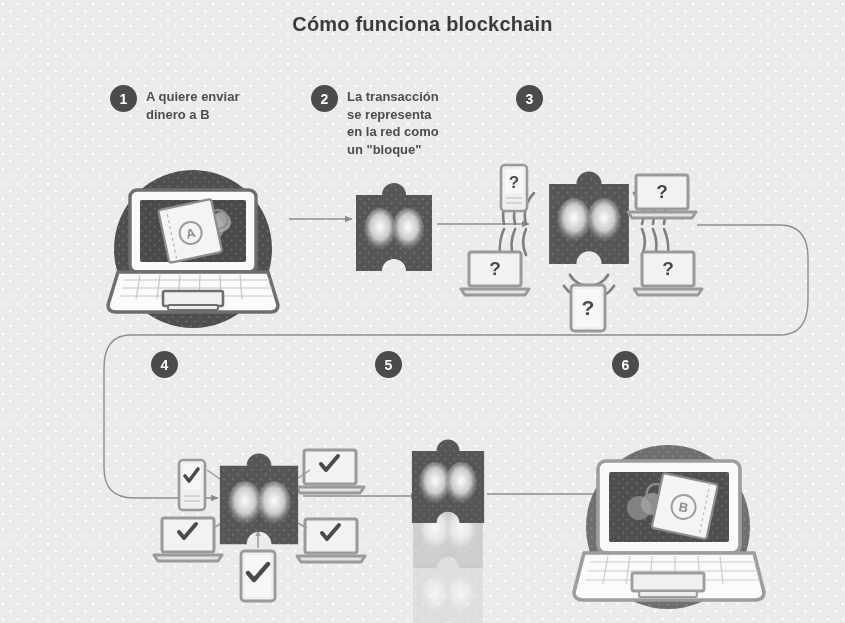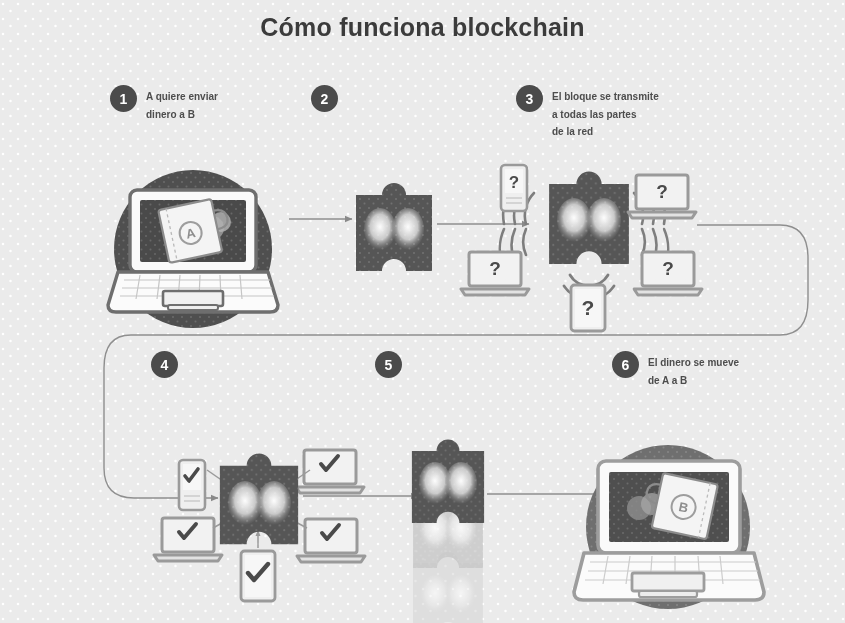--- a/index.html
+++ b/index.html
@@ -12,34 +12,34 @@
   }
   #dots{position:absolute;inset:0;pointer-events:none;z-index:0;}
 
   .layer{position:absolute;inset:0;}
   #art{z-index:1;}
   #txt{z-index:3;position:absolute;inset:0;}
 
   .title{
     position:absolute;left:0;right:0;top:13px;
     text-align:center;
-    font-size:25px;font-weight:bold;color:#3b3b3b;
+    font-size:20px;font-weight:bold;color:#3b3b3b;
     letter-spacing:.2px;
   }
 
   .step{position:absolute;display:flex;align-items:flex-start;gap:9px;}
   .badge{
     width:27px;height:27px;border-radius:50%;
     background:#4b4b4b;color:#fff;
     font-size:14px;font-weight:bold;
     display:flex;align-items:center;justify-content:center;
     flex:0 0 auto;margin-top:-3px;
   }
   .steptext{
-    font-size:10px;font-weight:bold;color:#4d4d4d;
+    font-size:13px;font-weight:bold;color:#4d4d4d;
     line-height:17.5px;white-space:pre-line;
   }
 
   #s1{left:110px;top:88px;}
   #s2{left:311px;top:88px;}
   #s3{left:516px;top:88px;}
   #s4{left:151px;top:354px;}
   #s5{left:375px;top:354px;}
   #s6{left:612px;top:354px;}
 </style>
@@ -331,35 +331,34 @@
   <div class="title">Cómo funciona blockchain</div>
 
   <div class="step" id="s1">
     <div class="badge">1</div>
     <div class="steptext">A quiere enviar
 dinero a B</div>
   </div>
 
   <div class="step" id="s2">
     <div class="badge">2</div>
+    <div class="steptext">La transacción
+se representa
+en la red como
+un "bloque"</div>
   </div>
 
   <div class="step" id="s3">
     <div class="badge">3</div>
-    <div class="steptext">El bloque se transmite
-a todas las partes
-de la red</div>
   </div>
 
   <div class="step" id="s4">
     <div class="badge">4</div>
   </div>
 
   <div class="step" id="s5">
     <div class="badge">5</div>
   </div>
 
   <div class="step" id="s6">
     <div class="badge">6</div>
-    <div class="steptext">El dinero se mueve
-de A a B</div>
   </div>
 </div>
 
 </body></html>

